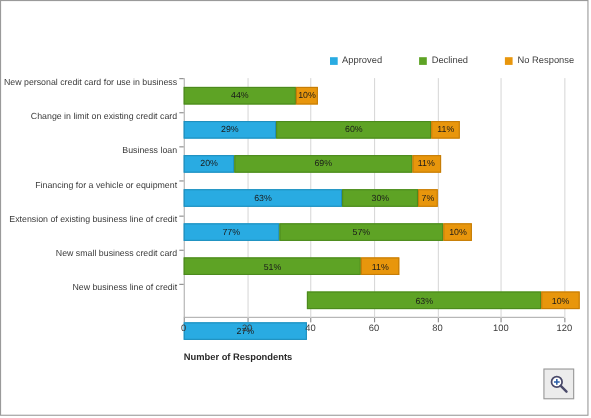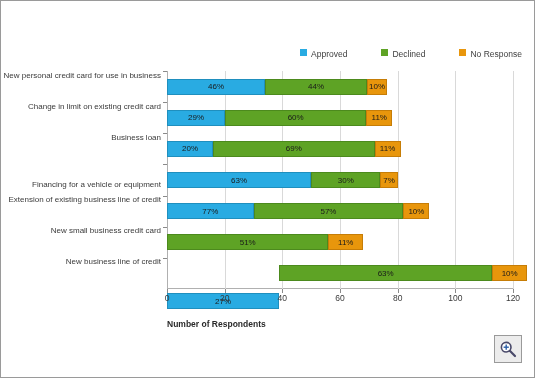--- a/index.html
+++ b/index.html
@@ -21,21 +21,21 @@
   #legend{
     position:absolute;
     left:0;top:48px;
     width:521px;
     display:flex;
     justify-content:flex-end;
     gap:34px;
     font-size:8.5px;
     color:#404040;
   }
-  .legend-item{display:flex;align-items:flex-start;gap:4px;}
+  .legend-item{display:flex;align-items:flex-end;gap:4px;}
   .legend-swatch{width:7px;height:7px;display:inline-block;}
   
   #plot{
     position:absolute;
     left:166px;top:70px;
     width:346px;height:218px;
   }
   .gridline{
     position:absolute;top:0;bottom:0;width:1px;
     background:#d9d9d9;
@@ -126,21 +126,21 @@
     <div class="legend-item">
       <span class="legend-swatch" style="background: rgb(232, 150, 12);"></span>
       <span>No Response</span>
     </div>
   </div>
 
   <div id="catlabels">
       <div class="catlab" style="top: 3.57143px; padding-left: 12px;">New personal credit card for use in business</div>
       <div class="catlab" style="top: 34.7143px;">Change in limit on existing credit card</div>
       <div class="catlab" style="top: 65.8571px;">Business loan</div>
-      <div class="catlab" style="top: 97px; margin-top: 16px;">Financing for a vehicle or equipment</div>
+      <div class="catlab" style="top: 97px;">Financing for a vehicle or equipment</div>
       <div class="catlab" style="top: 128.143px;">Extension of existing business line of credit</div>
       <div class="catlab" style="top: 159.286px;">New small business credit card</div>
       <div class="catlab" style="top: 190.429px;">New business line of credit</div>
     </div>
 
   <div id="plot">
     <div class="axisline-y"></div>
     <div class="axisline-x"></div>
   <div class="tick" style="left: 0px;"></div>
       <div class="gridline" style="left: 57.6667px;"></div>
@@ -149,33 +149,30 @@
       <div class="tick" style="left: 115.333px;"></div>
       <div class="gridline" style="left: 173px;"></div>
       <div class="tick" style="left: 173px;"></div>
       <div class="gridline" style="left: 230.667px;"></div>
       <div class="tick" style="left: 230.667px;"></div>
       <div class="gridline" style="left: 288.333px;"></div>
       <div class="tick" style="left: 288.333px;"></div>
       <div class="gridline" style="left: 346px;"></div>
       <div class="tick" style="left: 346px;"></div>
       <div class="row" style="top: 7.57143px;">
-        <div class="seg approved" style="width: 98.0333px;">
-          <span>46%</span>
-        </div>
         <div class="seg declined" style="width: 102px;">
           <span>44%</span>
         </div>
         <div class="seg noresp" style="width: 20.1833px;">
           <span>10%</span>
         </div>
       </div>
       <div class="ytick" style="top: 0px;"></div>
       <div class="row" style="top: 38.7143px;">
-        <div class="seg approved" style="width: 58px; text-align: center;">
+        <div class="seg approved" style="width: 84px; text-align: center;">
           <span>29%</span>
         </div>
         <div class="seg declined" style="width: 141.283px;">
           <span>60%</span>
         </div>
         <div class="seg noresp" style="width: 25.95px;">
           <span>11%</span>
         </div>
       </div>
       <div class="ytick" style="top: 31.1429px;"></div>

